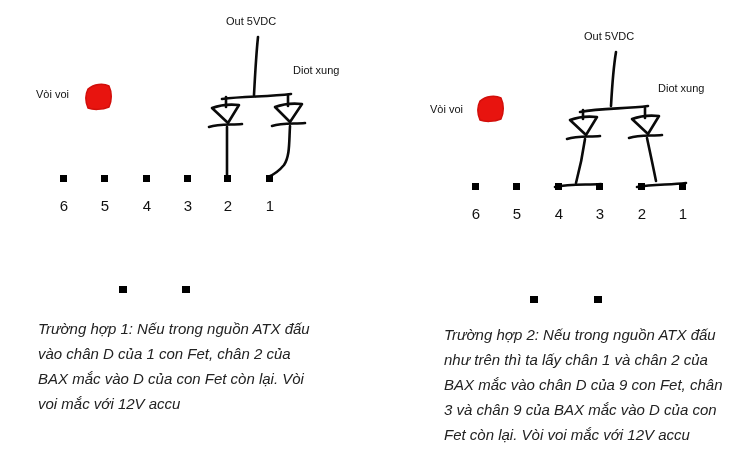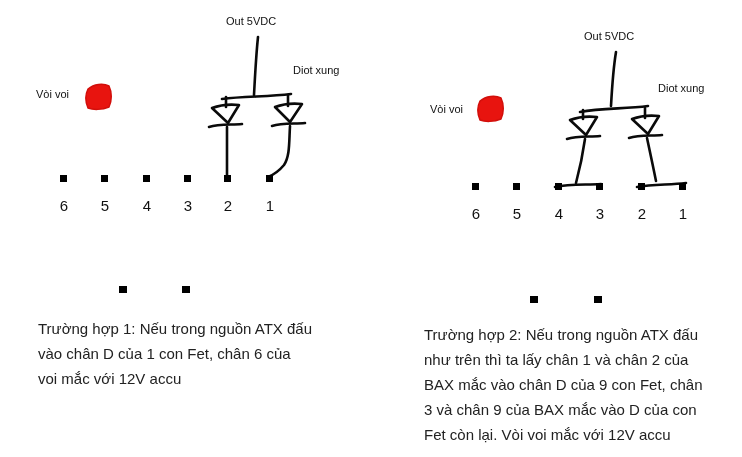--- a/index.html
+++ b/index.html
@@ -6,21 +6,21 @@
   .canvas{
     position:relative;width:742px;height:457px;background:#ffffff;
     font-family:"Liberation Sans",sans-serif;color:#1a1a1a;overflow:hidden;
   }
   .strokes{position:absolute;left:0;top:0;}
   .lbl{position:absolute;font-size:11px;white-space:nowrap;color:#111;}
   .pin{position:absolute;width:7px;height:7px;background:#000;}
   .pin-num{position:absolute;width:16px;text-align:center;font-size:15px;color:#111;}
   .dot{position:absolute;width:8px;height:7px;background:#000;}
   .caption{position:absolute;font-size:15px;line-height:25px;color:#222;}
-  .caption div{white-space:nowrap;}
+  .caption div{white-space:nowrap;font-style:italic;}
 </style>
 </head>
 <body>
 
 <div class="canvas">
 
   <svg class="strokes" width="742" height="457" viewBox="0 0 742 457">
 
     <g stroke="#0a0a0a" stroke-width="2.6" fill="none" stroke-linecap="round" stroke-linejoin="round">
 
@@ -80,21 +80,22 @@
   <div class="pin-num" style="left:139px;top:197px">4</div>
   <div class="pin-num" style="left:180px;top:197px">3</div>
   <div class="pin-num" style="left:220px;top:197px">2</div>
   <div class="pin-num" style="left:262px;top:197px">1</div>
 
   <div class="dot" style="left:119px;top:286px"></div>
   <div class="dot" style="left:182px;top:286px"></div>
 
   <div class="caption" style="left:38px;top:316px">
     <div>Trường hợp 1: Nếu trong nguồn ATX đấu</div>
-    <div>vào chân D của 1 con Fet, chân 6 của</div>
+    <div>vào chân D của 1 con Fet, chân 2 của</div>
+    <div>BAX mắc vào D của con Fet còn lại. Vòi</div>
     <div>voi mắc với 12V accu</div>
   </div>
 
   <div class="lbl" style="left:584px;top:30px">Out 5VDC</div>
   <div class="lbl" style="left:658px;top:82px">Diot xung</div>
   <div class="lbl" style="left:430px;top:103px">Vòi voi</div>
 
   <div class="pin" style="left:472px;top:183px"></div>
   <div class="pin" style="left:513px;top:183px"></div>
   <div class="pin" style="left:555px;top:183px"></div>
@@ -105,21 +106,21 @@
   <div class="pin-num" style="left:468px;top:205px">6</div>
   <div class="pin-num" style="left:509px;top:205px">5</div>
   <div class="pin-num" style="left:551px;top:205px">4</div>
   <div class="pin-num" style="left:592px;top:205px">3</div>
   <div class="pin-num" style="left:634px;top:205px">2</div>
   <div class="pin-num" style="left:675px;top:205px">1</div>
 
   <div class="dot" style="left:530px;top:296px"></div>
   <div class="dot" style="left:594px;top:296px"></div>
 
-  <div class="caption" style="left:424px;top:322px">
+  <div class="caption" style="left:444px;top:322px">
     <div>Trường hợp 2: Nếu trong nguồn ATX đấu</div>
     <div>như trên thì ta lấy chân 1 và chân 2 của</div>
     <div>BAX mắc vào chân D của 9 con Fet, chân</div>
     <div>3 và chân 9 của BAX mắc vào D của con</div>
     <div>Fet còn lại. Vòi voi mắc với 12V accu</div>
   </div>
 
 </div>
 
 </body></html>

